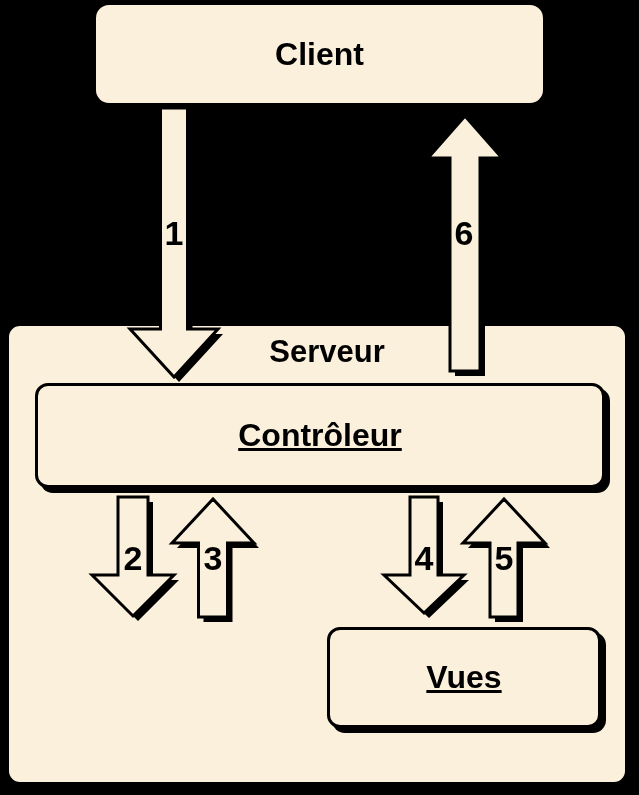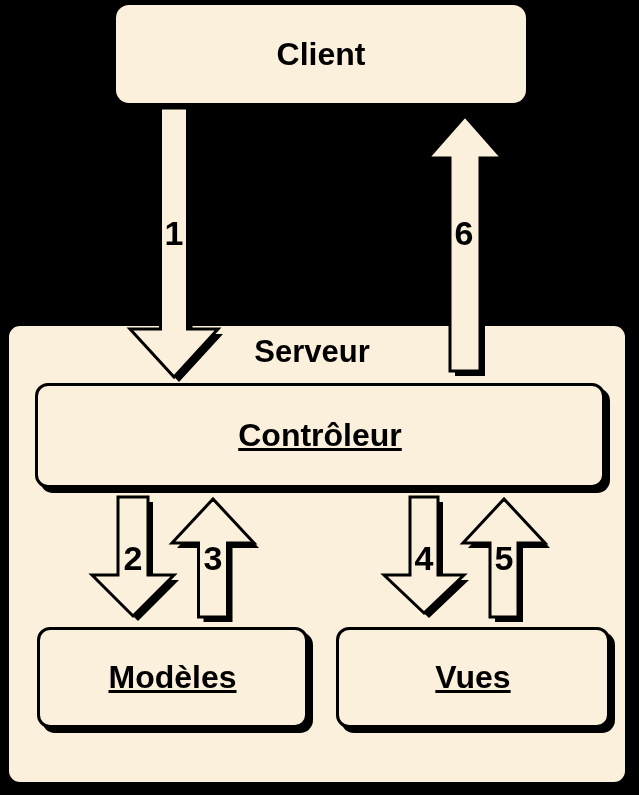--- a/index.html
+++ b/index.html
@@ -28,28 +28,28 @@
     box-shadow: 5px 5px 0 #000;
     text-decoration: underline;
   }
   .serveur {
     left: 6px; top: 323px; width: 622px; height: 462px;
     border: 3px solid #000;
     border-radius: 14px;
     align-items: flex-start;
   }
   .serveur-label {
-    position: absolute; top: 334px; left: 1px; width: 622px;
+    position: absolute; top: 334px; left: 16px; width: 622px;
     text-align: center;
     color: #000; font-size: 31px; font-weight: 700;
   }
-  .client     { left: 116px; top: 5px;   width: 410px; height: 98px; }
+  .client     { left: 96px; top: 5px;   width: 447px; height: 98px; }
   .controleur { left: 35px;  top: 383px; width: 570px; height: 105px; }
   .modeles    { left: 37px;  top: 627px; width: 271px; height: 101px; }
-  .vues       { left: 336px; top: 627px; width: 274px; height: 101px; }
+  .vues       { left: 327px; top: 627px; width: 274px; height: 101px; }
 
   svg.arrows { position: absolute; left: 0; top: 0; pointer-events: none; }
   .arrow-shadow { fill: #000; stroke: none; }
   .arrow-body   { fill: #FBF0DB; stroke: #000; stroke-width: 3; stroke-linejoin: miter; }
   .arrow-num {
     fill: #000;
     font-family: "Liberation Sans", sans-serif;
     font-size: 34px; font-weight: 700;
     text-anchor: middle;
   }
@@ -63,23 +63,20 @@
   <div class="serveur-label">Serveur</div>
 
   <div class="node client">
     <span class="node-label">Client</span>
   </div>
 
   <div class="node bordered controleur">
     <span class="node-label">Contrôleur</span>
   </div>
 
-  <div class="node bordered modeles">
-    <span class="node-label">Modèles</span>
-  </div>
 
   <div class="node bordered vues">
     <span class="node-label">Vues</span>
   </div>
 
   <svg class="arrows" width="639" height="795" viewBox="0 0 639 795">
 
     <g>
       <path class="arrow-shadow" d="M 160.5 108 L 187.5 108 L 187.5 329 L 218 329 L 174 377 L 130 329 L 160.5 329 Z" transform="translate(5,5)"></path>
       <path class="arrow-body" d="M 160.5 108 L 187.5 108 L 187.5 329 L 218 329 L 174 377 L 130 329 L 160.5 329 Z"></path>

